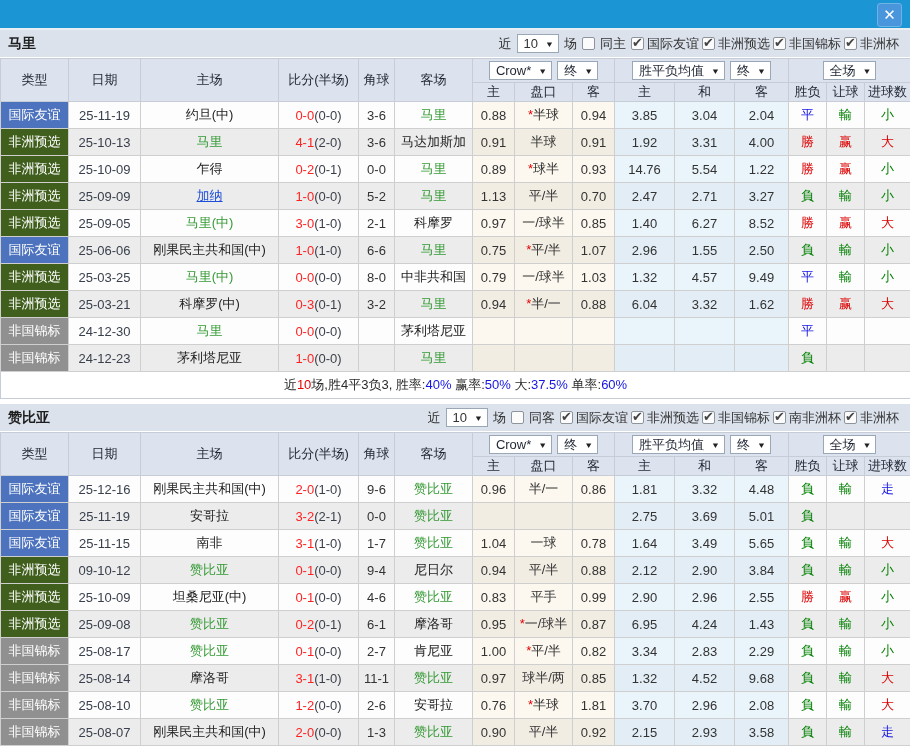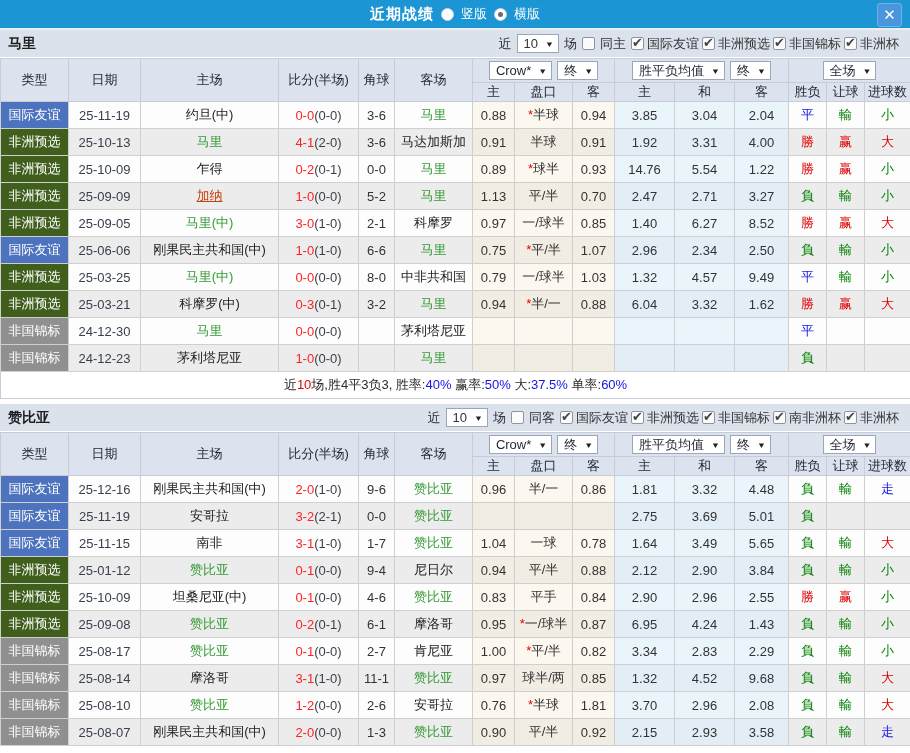--- a/index.html
+++ b/index.html
@@ -99,27 +99,20 @@
     background:#fff !important; height:27px; color:#2b2b2b;
     border:1px solid #c6cdd7;
   }
   .seg-red { color:#e60000; }
   .seg-blue { color:#1414e6; }
 </style>
 </head>
 <body>
 
 <div class="topbar">
-  <div class="topbar-center">
-    <span class="win-title">近期战绩</span>
-    <span class="radio"></span>
-    <span class="radio-label">竖版</span>
-    <span class="radio sel"></span>
-    <span class="radio-label">横版</span>
-  </div>
   <span class="close-btn">✕</span>
 </div>
 
 <div class="section">
   <div class="section-head">
     <span class="team-name">马里</span>
     <div class="filters">
       <span class="lbl">近</span>
       <span class="mini-select">
         <span>10</span>
@@ -267,21 +260,21 @@
           <td class="avg">14.76</td>
           <td class="avg">5.54</td>
           <td class="avg">1.22</td>
           <td class="res" style="color: rgb(221, 0, 0);">勝</td>
           <td class="res" style="color: rgb(221, 0, 0);">赢</td>
           <td class="res" style="color: rgb(0, 128, 0);">小</td>
         </tr>
         <tr>
           <td class="type" style="background: rgb(64, 95, 29);">非洲预选</td>
           <td class="date">25-09-09</td>
-          <td class="team" style="color: #c2410c; text-decoration: underline;">加纳</td>
+          <td class="team" style="color: #1d4ed8; text-decoration: underline;">加纳</td>
           <td class="score"><span class="score-main" style="color: rgb(255, 34, 34);">1-0</span><span class="score-half" style="color: rgb(58, 63, 74);">(0-0)</span></td>
           <td class="corner">5-2</td>
           <td class="team" style="color: rgb(51, 153, 51);">马里</td>
           <td class="odds">1.13</td>
           <td class="odds">平/半</td>
           <td class="odds">0.70</td>
           <td class="avg">2.47</td>
           <td class="avg">2.71</td>
           <td class="avg">3.27</td>
           <td class="res" style="color: rgb(0, 128, 0);">負</td>
@@ -309,21 +302,21 @@
           <td class="type" style="background: rgb(77, 115, 190);">国际友谊</td>
           <td class="date">25-06-06</td>
           <td class="team" style="color: rgb(34, 34, 34);">刚果民主共和国(中)</td>
           <td class="score"><span class="score-main" style="color: rgb(255, 34, 34);">1-0</span><span class="score-half" style="color: rgb(58, 63, 74);">(1-0)</span></td>
           <td class="corner">6-6</td>
           <td class="team" style="color: rgb(51, 153, 51);">马里</td>
           <td class="odds">0.75</td>
           <td class="odds"><span class="star">*</span><span>平/半</span></td>
           <td class="odds">1.07</td>
           <td class="avg">2.96</td>
-          <td class="avg">2.34</td>
+          <td class="avg">1.55</td>
           <td class="avg">2.50</td>
           <td class="res" style="color: rgb(0, 128, 0);">負</td>
           <td class="res" style="color: rgb(0, 128, 0);">輸</td>
           <td class="res" style="color: rgb(0, 128, 0);">小</td>
         </tr>
         <tr>
           <td class="type" style="background: rgb(64, 95, 29);">非洲预选</td>
           <td class="date">25-03-25</td>
           <td class="team" style="color: rgb(51, 153, 51);">马里(中)</td>
           <td class="score"><span class="score-main" style="color: rgb(255, 34, 34);">0-0</span><span class="score-half" style="color: rgb(58, 63, 74);">(0-0)</span></td>
@@ -553,21 +546,21 @@
           <td class="odds">0.78</td>
           <td class="avg">1.64</td>
           <td class="avg">3.49</td>
           <td class="avg">5.65</td>
           <td class="res" style="color: rgb(0, 128, 0);">負</td>
           <td class="res" style="color: rgb(0, 128, 0);">輸</td>
           <td class="res" style="color: rgb(221, 0, 0);">大</td>
         </tr>
         <tr>
           <td class="type" style="background: rgb(64, 95, 29);">非洲预选</td>
-          <td class="date">25-01-12</td>
+          <td class="date">09-10-12</td>
           <td class="team" style="color: rgb(51, 153, 51);">赞比亚</td>
           <td class="score"><span class="score-main" style="color: rgb(255, 34, 34);">0-1</span><span class="score-half" style="color: rgb(58, 63, 74);">(0-0)</span></td>
           <td class="corner">9-4</td>
           <td class="team" style="color: rgb(34, 34, 34);">尼日尔</td>
           <td class="odds">0.94</td>
           <td class="odds">平/半</td>
           <td class="odds">0.88</td>
           <td class="avg">2.12</td>
           <td class="avg">2.90</td>
           <td class="avg">3.84</td>
@@ -577,21 +570,21 @@
         </tr>
         <tr>
           <td class="type" style="background: rgb(64, 95, 29);">非洲预选</td>
           <td class="date">25-10-09</td>
           <td class="team" style="color: rgb(34, 34, 34);">坦桑尼亚(中)</td>
           <td class="score"><span class="score-main" style="color: rgb(255, 34, 34);">0-1</span><span class="score-half" style="color: rgb(58, 63, 74);">(0-0)</span></td>
           <td class="corner">4-6</td>
           <td class="team" style="color: rgb(51, 153, 51);">赞比亚</td>
           <td class="odds">0.83</td>
           <td class="odds">平手</td>
-          <td class="odds">0.84</td>
+          <td class="odds">0.99</td>
           <td class="avg">2.90</td>
           <td class="avg">2.96</td>
           <td class="avg">2.55</td>
           <td class="res" style="color: rgb(221, 0, 0);">勝</td>
           <td class="res" style="color: rgb(221, 0, 0);">赢</td>
           <td class="res" style="color: rgb(0, 128, 0);">小</td>
         </tr>
         <tr>
           <td class="type" style="background: rgb(64, 95, 29);">非洲预选</td>
           <td class="date">25-09-08</td>

